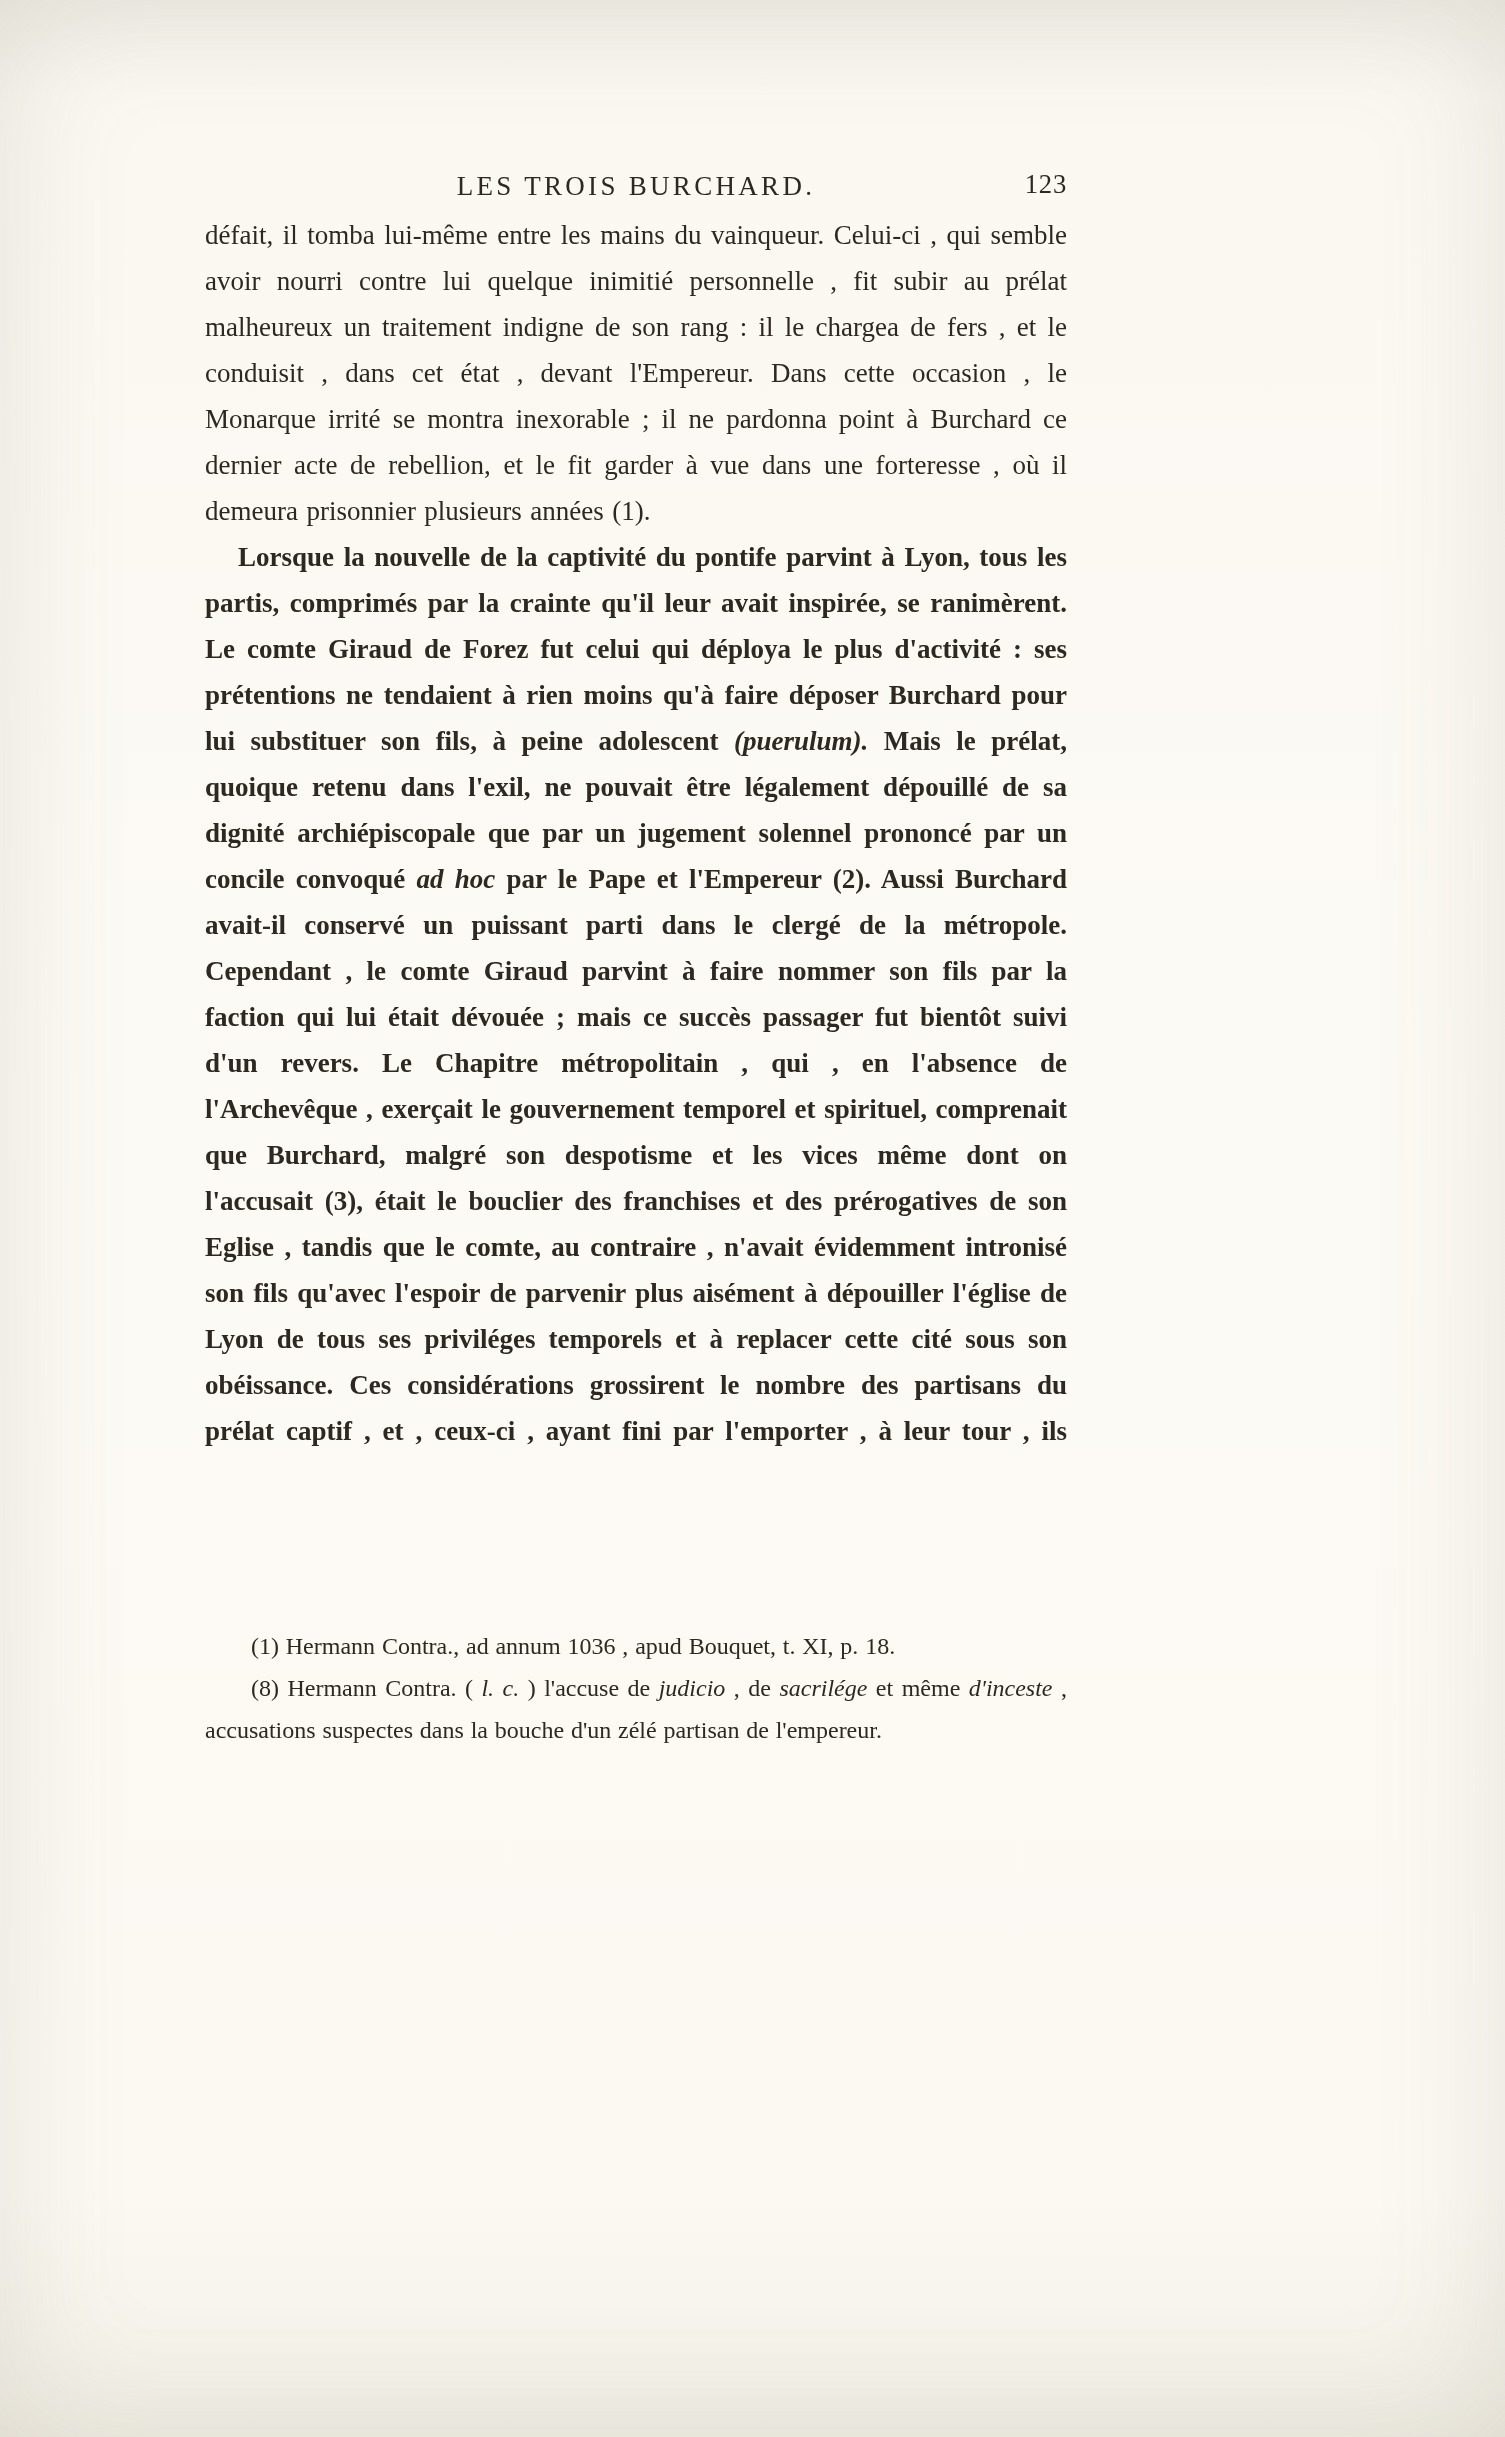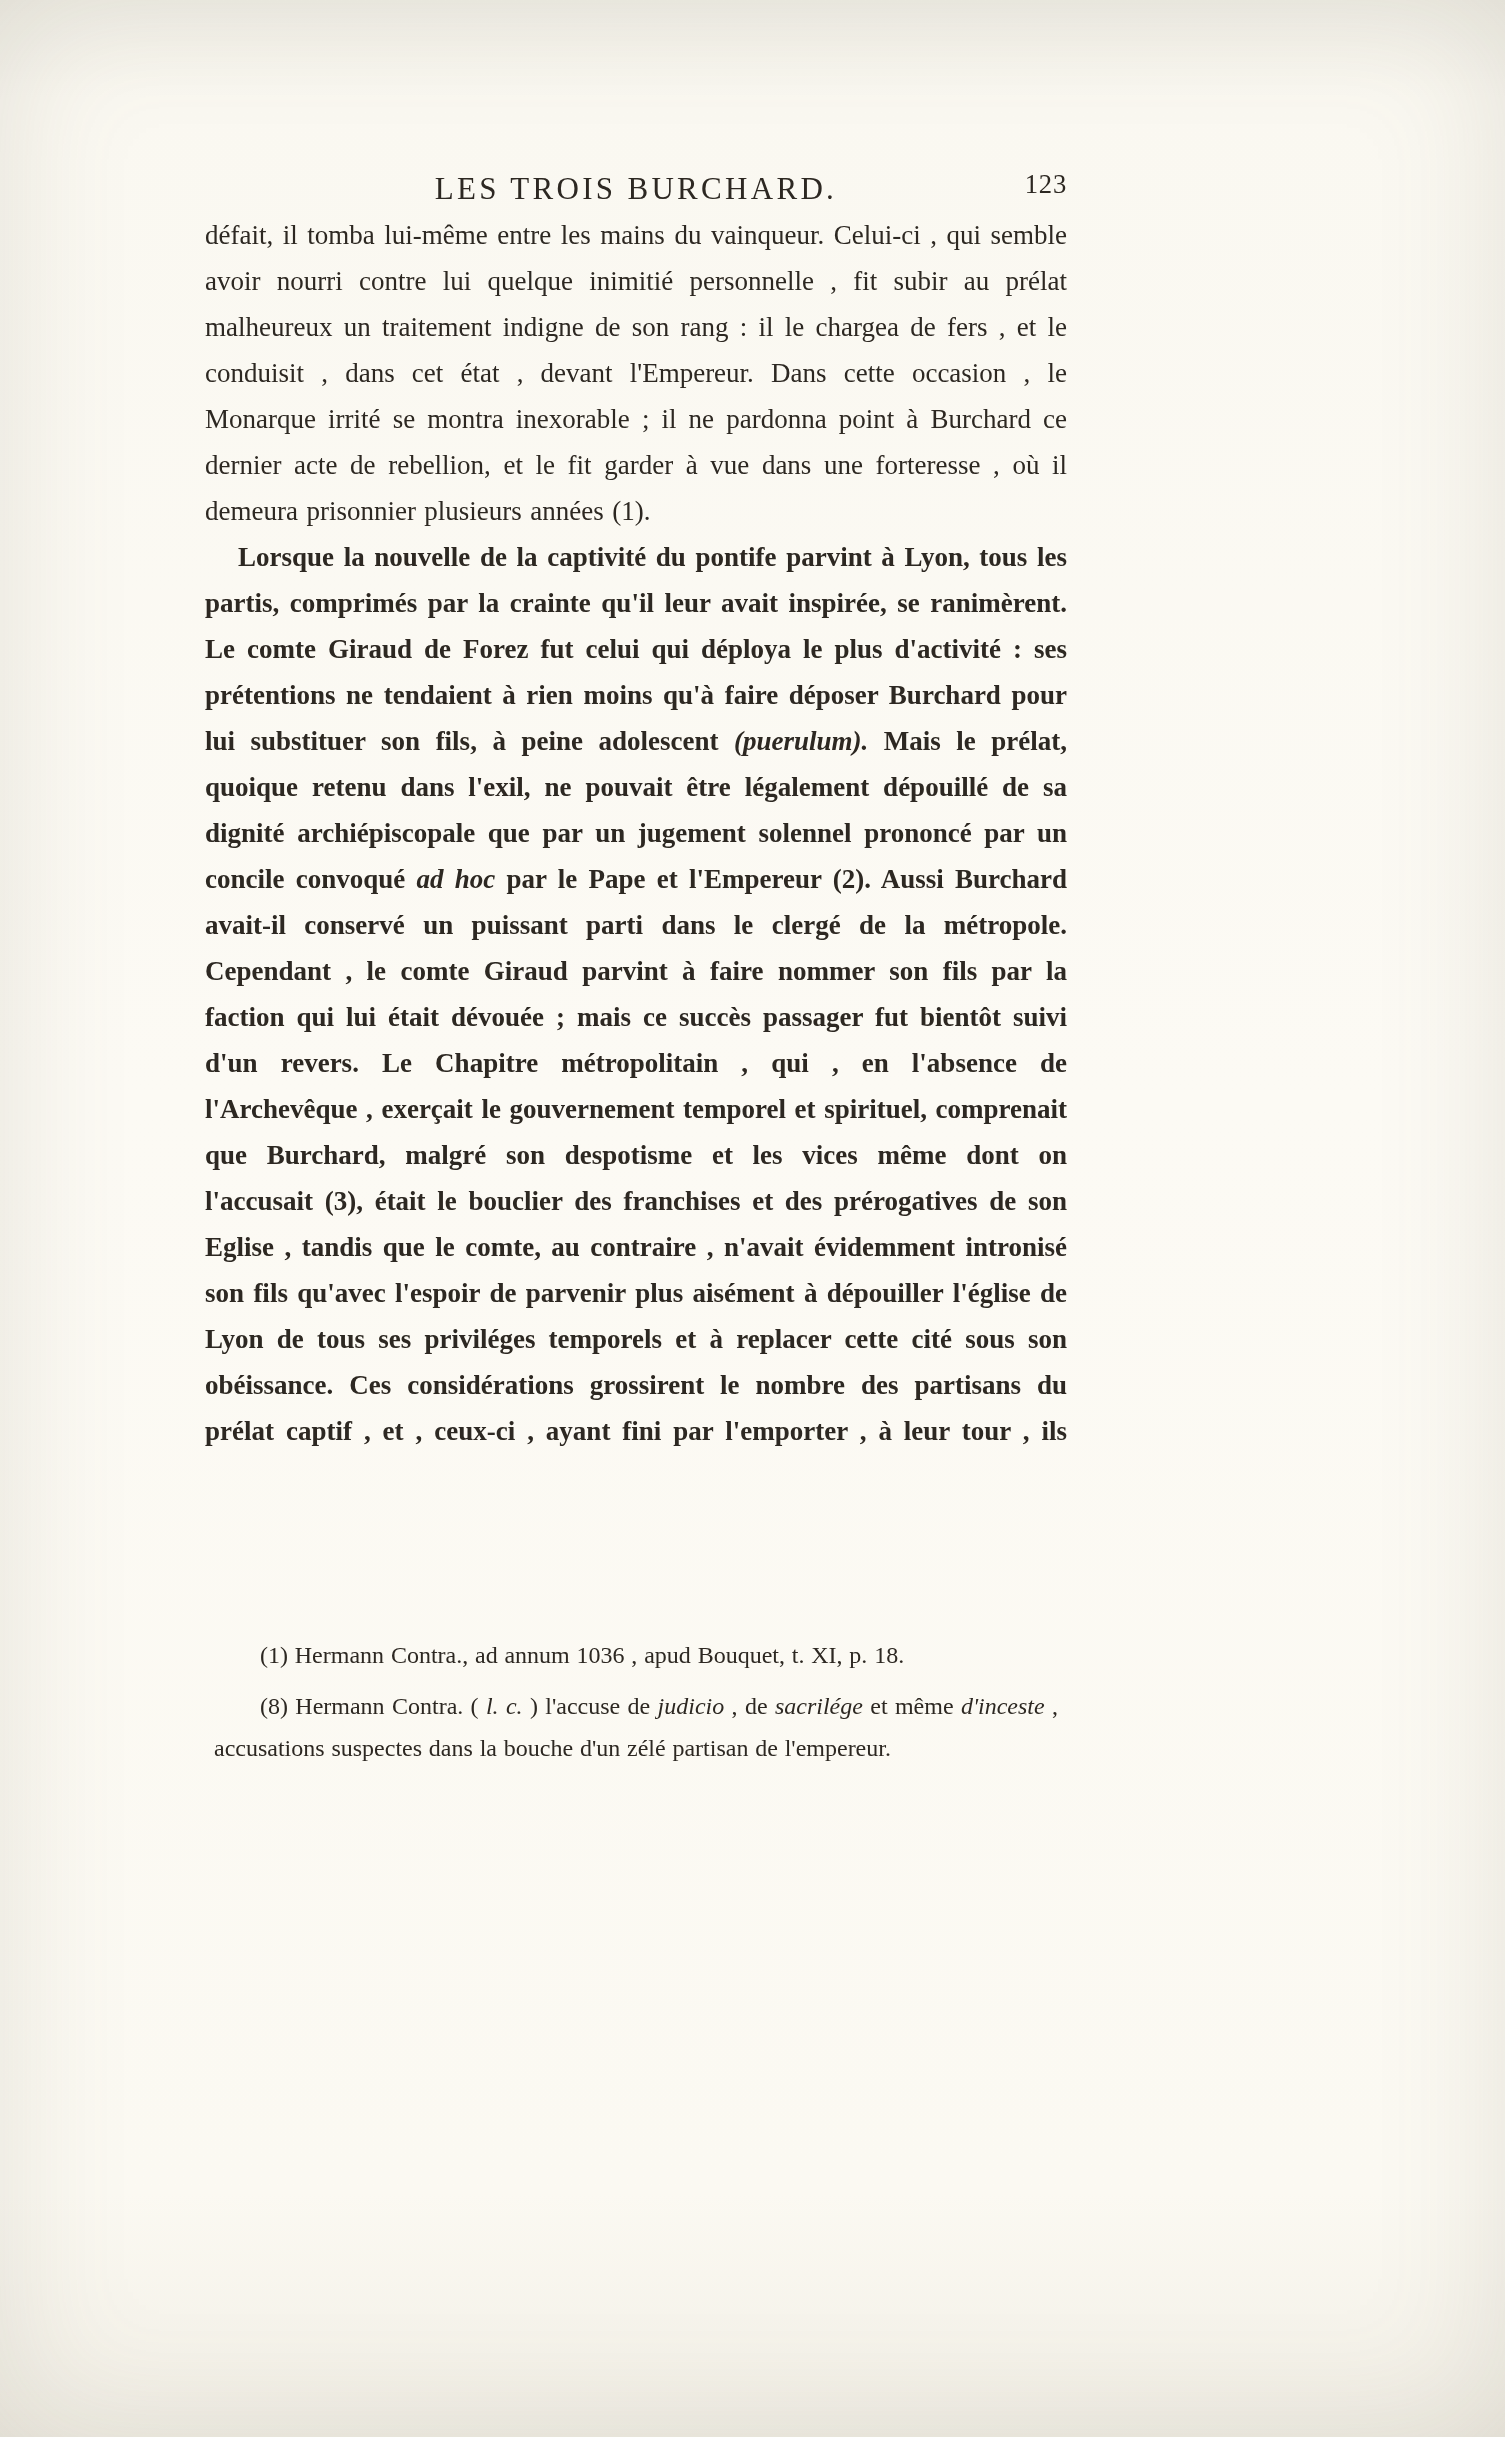--- a/index.html
+++ b/index.html
@@ -26,21 +26,21 @@
     width: 862px;
   }
   .page-header {
     top: 171px;
     height: 37px;
   }
   .running-title {
     position: absolute;
     left: 0; right: 0;
     text-align: center;
-    font-size: 31px;
+    font-size: 27px;
     letter-spacing: 3.3px;
     white-space: nowrap;
   }
   .folio {
     position: absolute;
     right: 0;
     top: -1.7px;
     font-size: 26.6px;
     letter-spacing: 0.8px;
   }
@@ -57,21 +57,21 @@
   .body-text p.indent { text-indent: 33px; font-weight: bold; }
   .body-text p.continues { text-align-last: justify; }
   .it { font-style: italic; }
   .footnotes {
     top: 1625px;
     font-size: 24px;
     line-height: 42px;
     text-align: justify;
     word-spacing: 0.8px;
   }
-  .footnotes p { margin: 9px; text-indent: 46px; }
+  .footnotes p { margin: 0; text-indent: 46px; }
 </style>
 </head>
 <body>
 
 <div class="page">
 
   <div class="text-block page-header">
     <span class="running-title">LES TROIS BURCHARD.</span>
     <span class="folio">123</span>
   </div>

